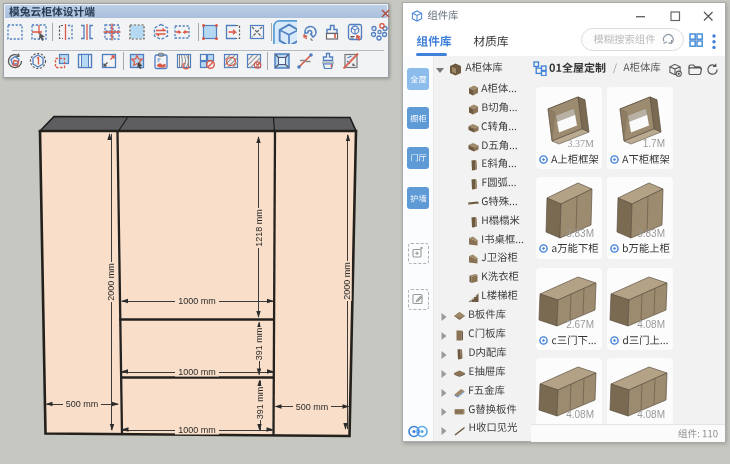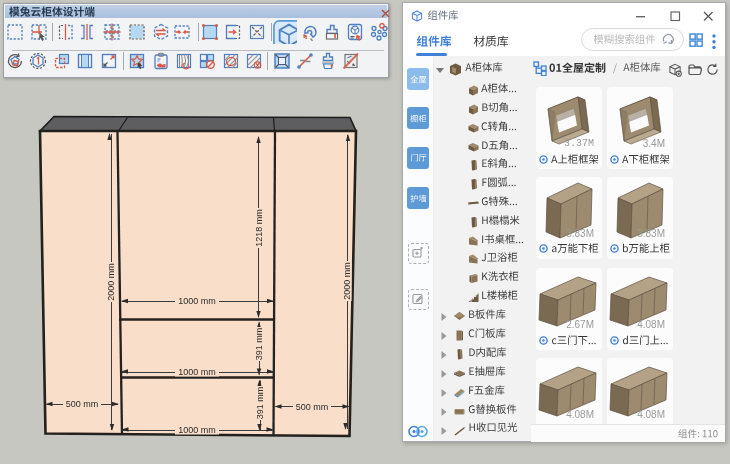--- a/index.html
+++ b/index.html
@@ -712,22 +712,22 @@
 </g>
       </svg>
       <svg style="position:absolute;left:205px;top:360px" width="62" height="56" viewBox="0 0 62 56">
 <g stroke="#5f5243" stroke-width="0.7" stroke-linejoin="round">
 <polygon points="3,21 41,4 59,10 21,27" fill="#b3a285"></polygon>
 <polygon points="3,21 21,27 20,53 2,47" fill="#7b6a52"></polygon>
 <polygon points="21,27 59,10 58,37 20,53" fill="#9c8b6e"></polygon>
 <path d="M34,21.2 L33,47.2 M47,15.4 L46,41.4" stroke="#5f5243" stroke-width="0.6" fill="none"></path>
 </g>
       </svg>
-      <div style="position:absolute;left:151px;top:135px;width:40px;text-align:right;font-size:10px;color:#9a9a9a;font-family:Liberation Mono, monospace;">3.37M</div>
-      <div style="position:absolute;left:222px;top:135px;width:40px;text-align:right;font-size:10px;color:#9a9a9a;font-family:'Liberation Sans',sans-serif;">3.4M</div>
+      <div style="position:absolute;left:151px;top:135px;width:40px;text-align:right;font-size:10px;color:#9a9a9a;font-family:Liberation Serif, serif;">3.37M</div>
+      <div style="position:absolute;left:222px;top:135px;width:40px;text-align:right;font-size:10px;color:#9a9a9a;font-family:'Liberation Sans',sans-serif;">1.7M</div>
       <div style="position:absolute;left:151px;top:225px;width:40px;text-align:right;font-size:10px;color:#9a9a9a;font-family:'Liberation Sans',sans-serif;">3.83M</div>
       <div style="position:absolute;left:222px;top:225px;width:40px;text-align:right;font-size:10px;color:#9a9a9a;font-family:'Liberation Sans',sans-serif;">3.83M</div>
       <div style="position:absolute;left:151px;top:316px;width:40px;text-align:right;font-size:10px;color:#9a9a9a;font-family:'Liberation Sans',sans-serif;">2.67M</div>
       <div style="position:absolute;left:222px;top:316px;width:40px;text-align:right;font-size:10px;color:#9a9a9a;font-family:'Liberation Sans',sans-serif;">4.08M</div>
       <div style="position:absolute;left:151px;top:406px;width:40px;text-align:right;font-size:10px;color:#9a9a9a;font-family:'Liberation Sans',sans-serif;">4.08M</div>
       <div style="position:absolute;left:222px;top:406px;width:40px;text-align:right;font-size:10px;color:#9a9a9a;font-family:'Liberation Sans',sans-serif;">4.08M</div>
       <svg style="position:absolute;left:136px;top:152px" width="9" height="9">
         <circle cx="4.5" cy="4.5" r="3.6" fill="none" stroke="#3f80d8" stroke-width="1.4"></circle>
         <circle cx="4.5" cy="4.5" r="1.2" fill="#3f80d8"></circle>
       </svg>

